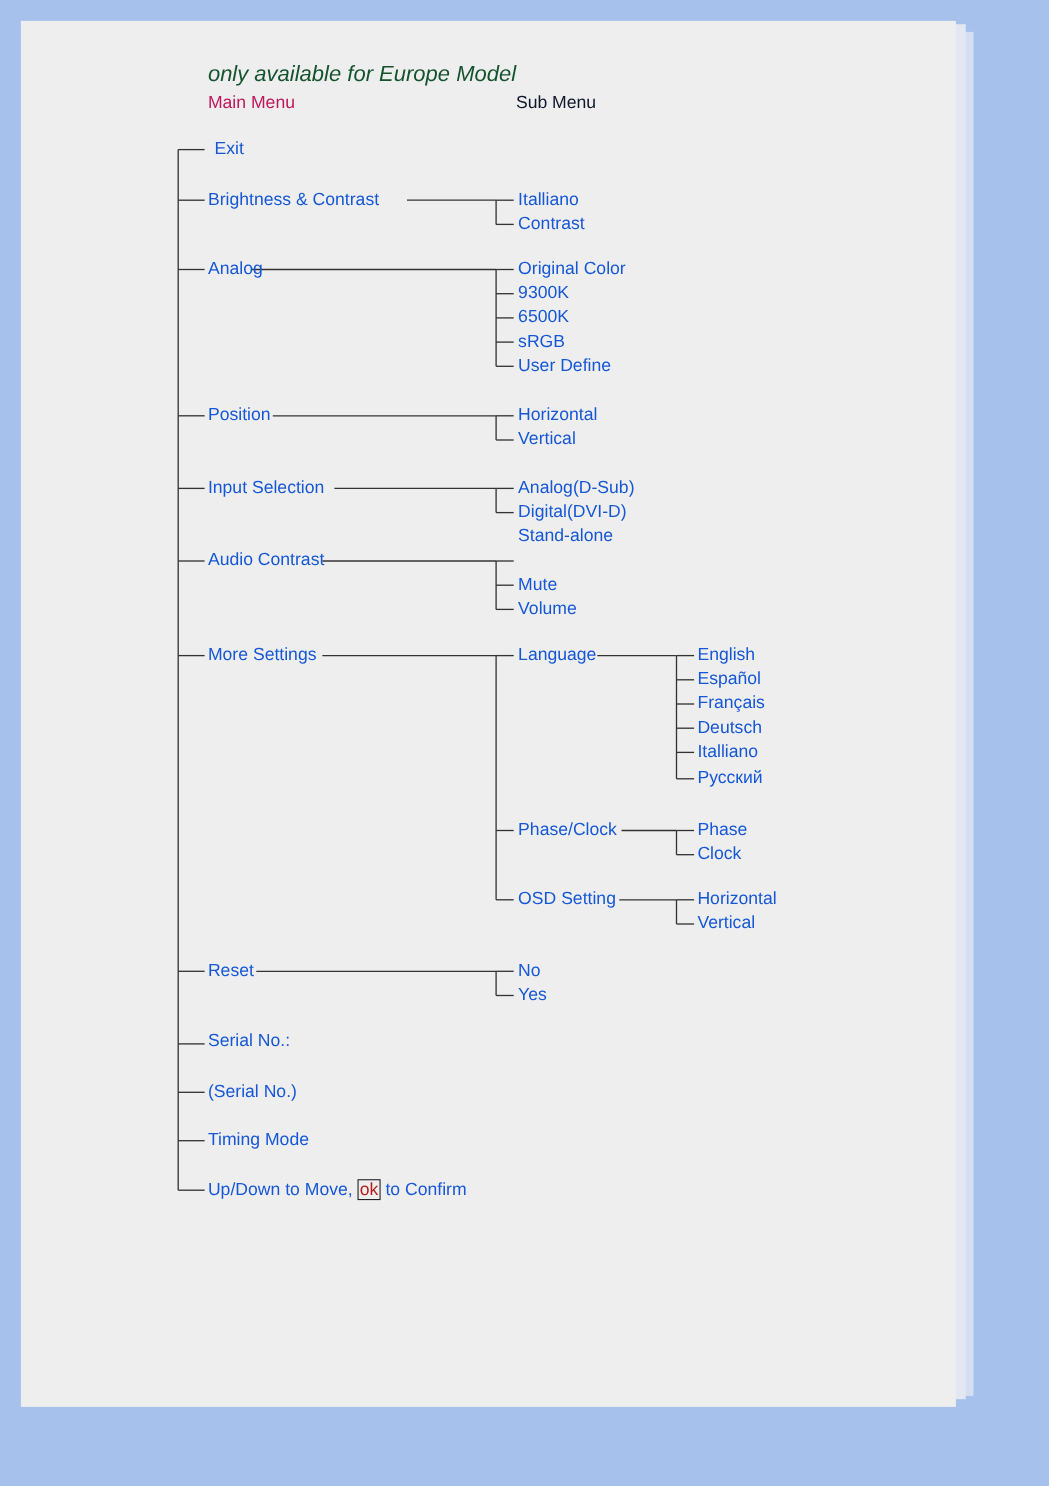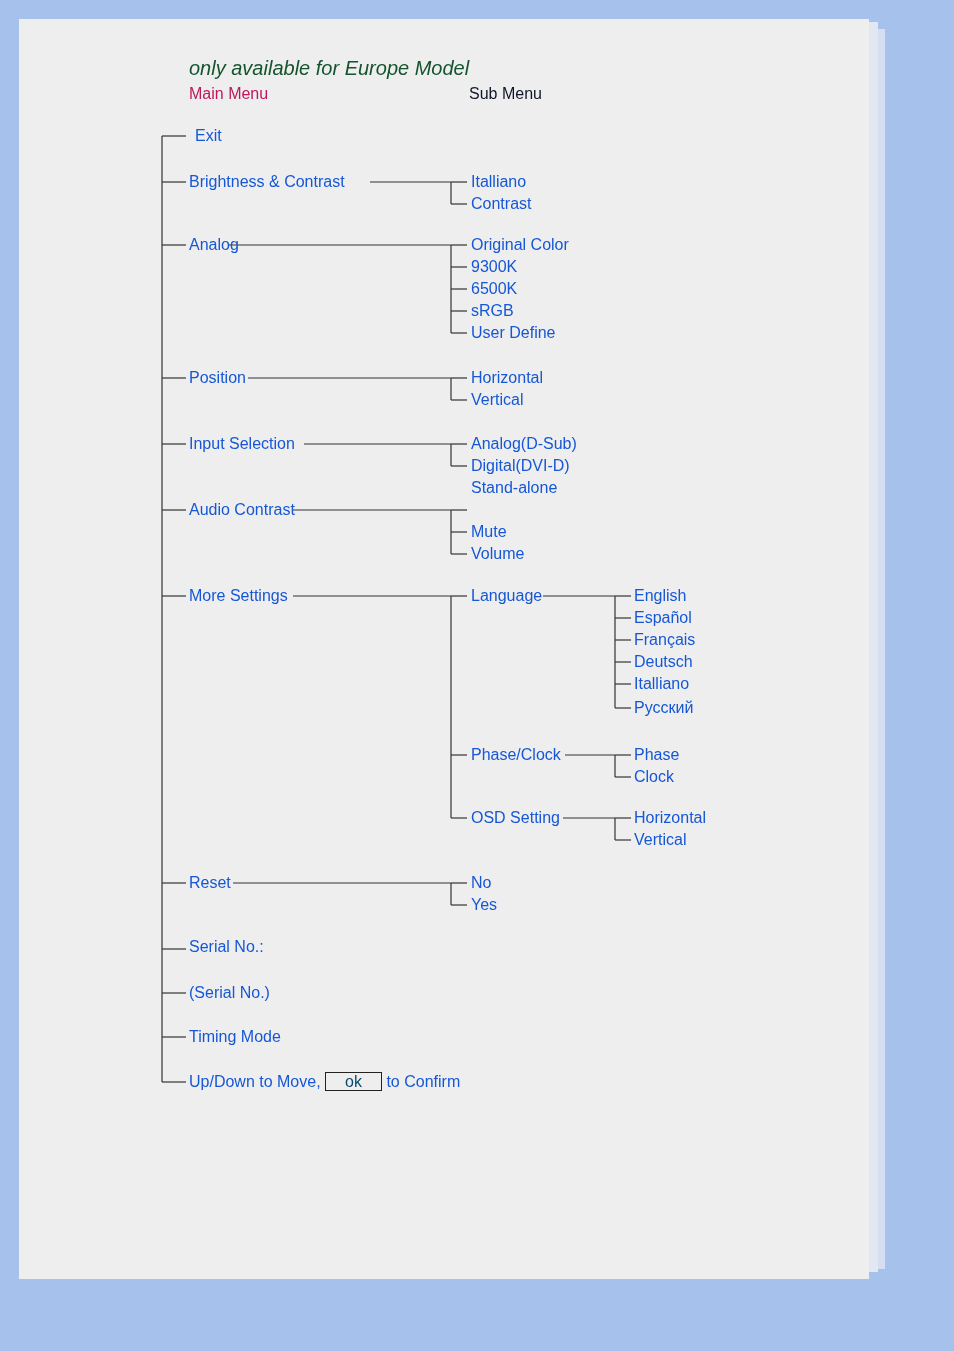--- a/index.html
+++ b/index.html
@@ -67,22 +67,22 @@
     top: 66px;
     color: #0f172a;
   }
   .item {
     position: absolute;
     color: #1657d6;
     white-space: nowrap;
   }
   .boxed {
     border: 1.5px solid #222;
-    padding: 0px 19px;
-    color: #0c4a6e;
+    padding: 0px 1px;
+    color: #b91c1c;
   }
   svg.lines {
     position: absolute;
     left: 0; top: 0;
     pointer-events: none;
   }
 </style>
 </head>
 <body>
 

